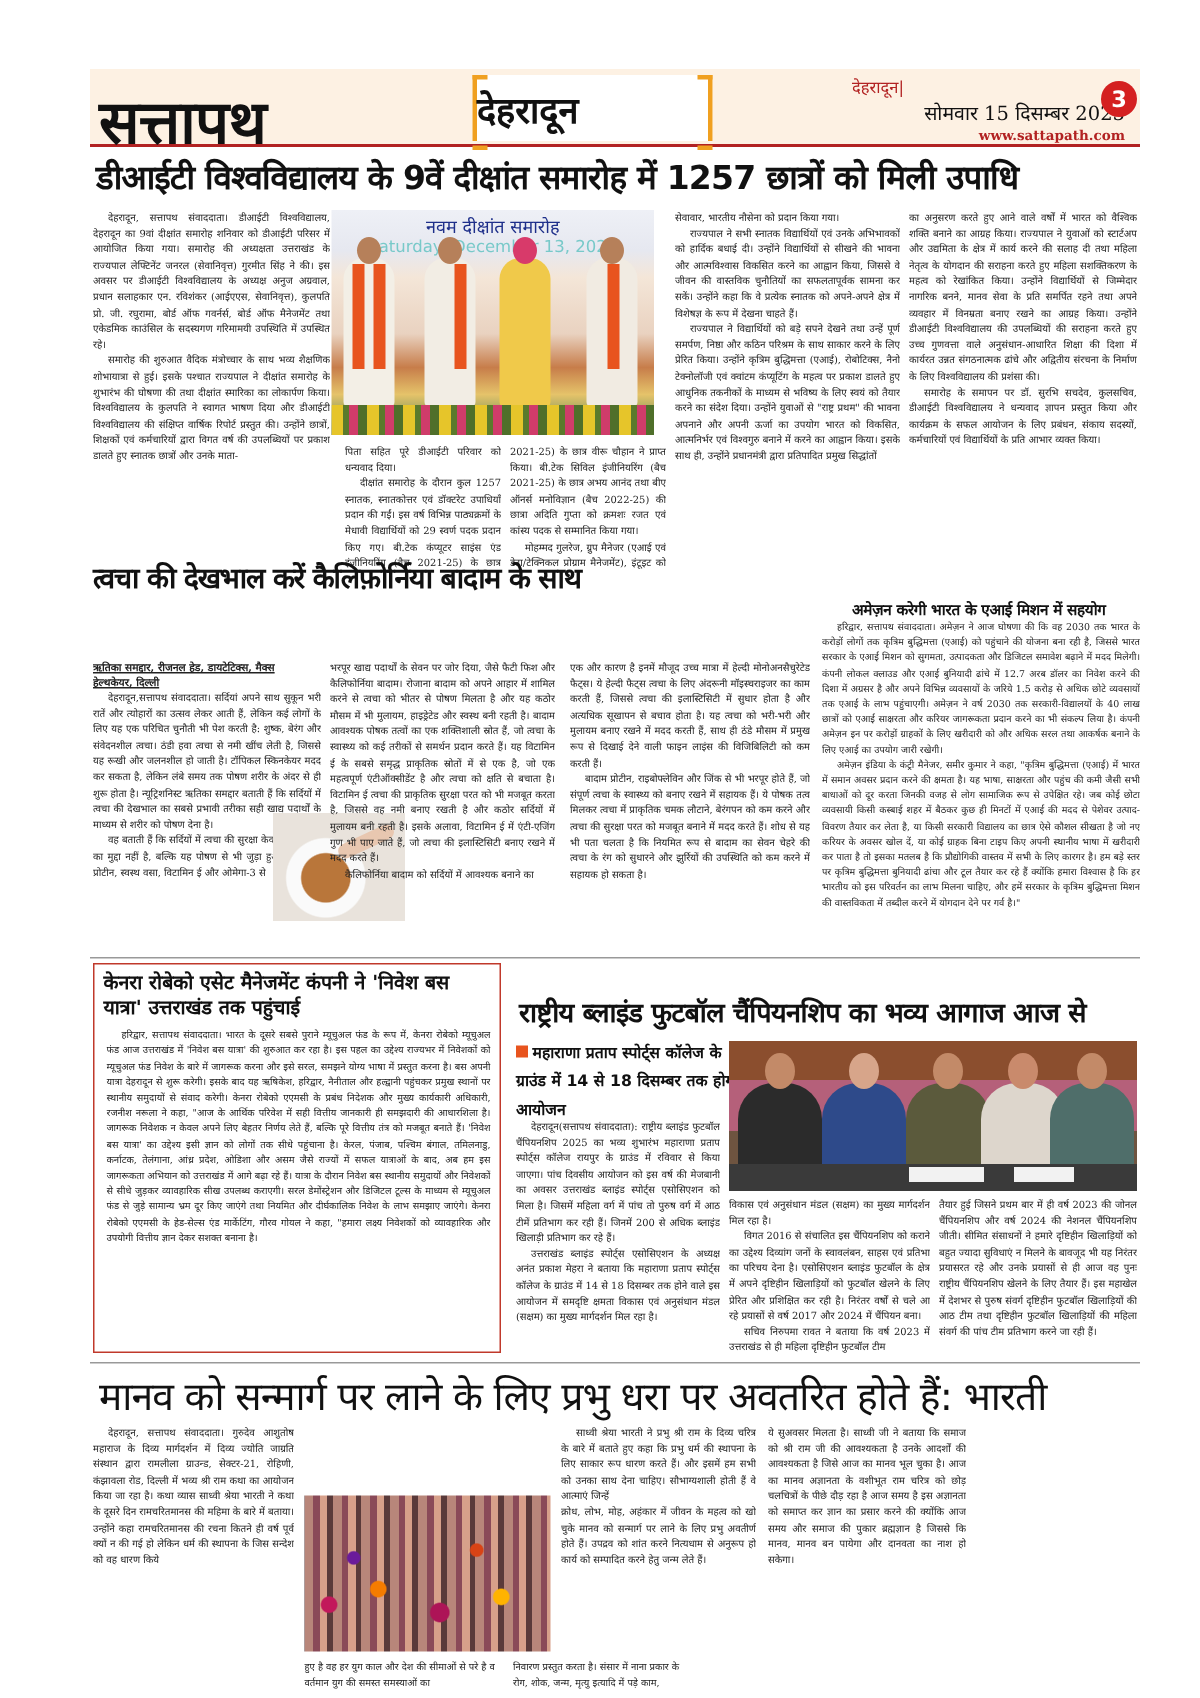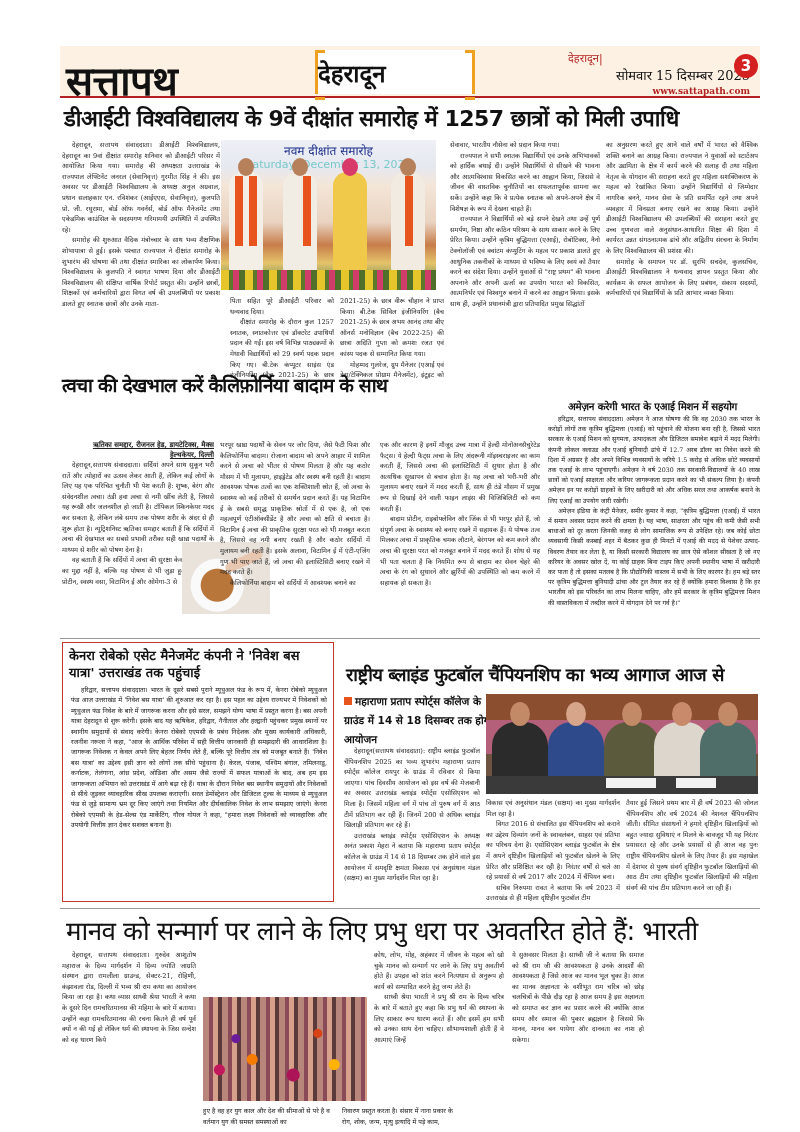--- a/index.html
+++ b/index.html
@@ -25,21 +25,21 @@
   
   .hl { position: absolute; font-family: "DejaVu Sans", sans-serif; font-weight: bold; color: #111; white-space: nowrap; }
   .hl-1 { left: 4px; top: 56px; font-size: 22px; letter-spacing: -0.5px; }
   .hl-2 { left: 2px; top: 326px; font-size: 19px; letter-spacing: -0.8px; }
   .hl-3 { left: 6px; top: 866px; font-size: 26px; font-weight: normal; letter-spacing: -0.6px; }
   .hl-4 { left: 286px; top: 616px; font-size: 18px; letter-spacing: -0.4px; color: #111; }
 
   
   .col { position: absolute; font-size: 6.6px; line-height: 10.6px; text-align: justify; color: #222; overflow: hidden; }
   .col p { text-indent: 10px; }
-  .byline { font-size: 7px; font-weight: bold; text-decoration: underline; text-align: right; color: #222; line-height: 10px; }
+  .byline { font-size: 7px; font-weight: bold; text-decoration: underline; text-align: left; color: #222; line-height: 10px; }
 
   
   .photo { position: absolute; overflow: hidden; }
   .photo-convocation { left: 161px; top: 94px; width: 215px; height: 150px;
     background: linear-gradient(180deg, #eef0f6 0%, #e6e8f0 18%, #f4e6d8 30%, #e9d2c0 55%, #c77d4a 70%, #e5c36a 82%, #8b9c5c 92%, #5a6a3a 100%); }
   .photo-convocation .banner { position: absolute; left: 8px; right: 8px; top: 2px; font-size: 12px; color: #1e2f8a; text-align: center; font-family: "DejaVu Sans", sans-serif; }
   .photo-convocation .banner2 { position: absolute; left: 8px; right: 8px; top: 18px; font-size: 11px; color: #78c9c9; text-align: center; font-family: "DejaVu Sans", sans-serif; }
   .fig { position: absolute; bottom: 18px; width: 34px; height: 100px; border-radius: 14px 14px 4px 4px; }
   .fig .head { position: absolute; left: 9px; top: -14px; width: 16px; height: 18px; border-radius: 50%; background: #b6805a; }
   .stole { position: absolute; top: 4px; width: 8px; height: 70px; background: #e8541e; }
@@ -222,20 +222,20 @@
   <div class="divider" style="left:0; top:862px; width:700px; height:1px;"></div>
 
   <div class="hl hl-3">मानव को सन्मार्ग पर लाने के लिए प्रभु धरा पर अवतरित होते हैं: भारती</div>
   <div class="col" style="left:2px; top:904px; width:134px; height:132px;">
     <p>देहरादून, सत्तापथ संवाददाता। गुरुदेव आशुतोष महाराज के दिव्य मार्गदर्शन में दिव्य ज्योति जाग्रति संस्थान द्वारा रामलीला ग्राउन्ड, सेक्टर-21, रोहिणी, कंझावला रोड, दिल्ली में भव्य श्री राम कथा का आयोजन किया जा रहा है। कथा व्यास साध्वी श्रेया भारती ने कथा के दूसरे दिन रामचरितमानस की महिमा के बारे में बताया। उन्होंने कहा रामचरितमानस की रचना कितने ही वर्ष पूर्व क्यों न की गई हो लेकिन धर्म की स्थापना के जिस सन्देश को वह धारण किये</p>
   </div>
   <div class="photo photo-crowd"></div>
   <div class="caption" style="left:143px; top:1060px; width:130px;">हुए है वह हर युग काल और देश की सीमाओं से परे है व वर्तमान युग की समस्त समस्याओं का</div>
   <div class="caption" style="left:282px; top:1060px; width:120px;">निवारण प्रस्तुत करता है। संसार में नाना प्रकार के रोग, शोक, जन्म, मृत्यु इत्यादि में पड़े काम,</div>
   <div class="col" style="left:314px; top:904px; width:130px; height:150px;">
+    <p>साध्वी श्रेया भारती ने प्रभु श्री राम के दिव्य चरित्र के बारे में बताते हुए कहा कि प्रभु धर्म की स्थापना के लिए साकार रूप धारण करते हैं। और इसमें हम सभी को उनका साथ देना चाहिए। सौभाग्यशाली होती हैं वे आत्माएं जिन्हें</p>
     <p style="text-indent:0">क्रोध, लोभ, मोह, अहंकार में जीवन के महत्व को खो चुके मानव को सन्मार्ग पर लाने के लिए प्रभु अवतीर्ण होते हैं। उपद्रव को शांत करने नित्यधाम से अनुरूप हो कार्य को सम्पादित करने हेतु जन्म लेते हैं।</p>
-    <p>साध्वी श्रेया भारती ने प्रभु श्री राम के दिव्य चरित्र के बारे में बताते हुए कहा कि प्रभु धर्म की स्थापना के लिए साकार रूप धारण करते हैं। और इसमें हम सभी को उनका साथ देना चाहिए। सौभाग्यशाली होती हैं वे आत्माएं जिन्हें</p>
   </div>
   <div class="col" style="left:452px; top:904px; width:132px; height:150px;">
     <p style="text-indent:0">ये सुअवसर मिलता है। साध्वी जी ने बताया कि समाज को श्री राम जी की आवश्यकता है उनके आदर्शों की आवश्यकता है जिसे आज का मानव भूल चुका है। आज का मानव अज्ञानता के वशीभूत राम चरित्र को छोड़ चलचित्रों के पीछे दौड़ रहा है आज समय है इस अज्ञानता को समाप्त कर ज्ञान का प्रसार करने की क्योंकि आज समय और समाज की पुकार ब्रह्मज्ञान है जिससे कि मानव, मानव बन पायेगा और दानवता का नाश हो सकेगा।</p>
   </div>
 
 </div>
 
 </body></html>

